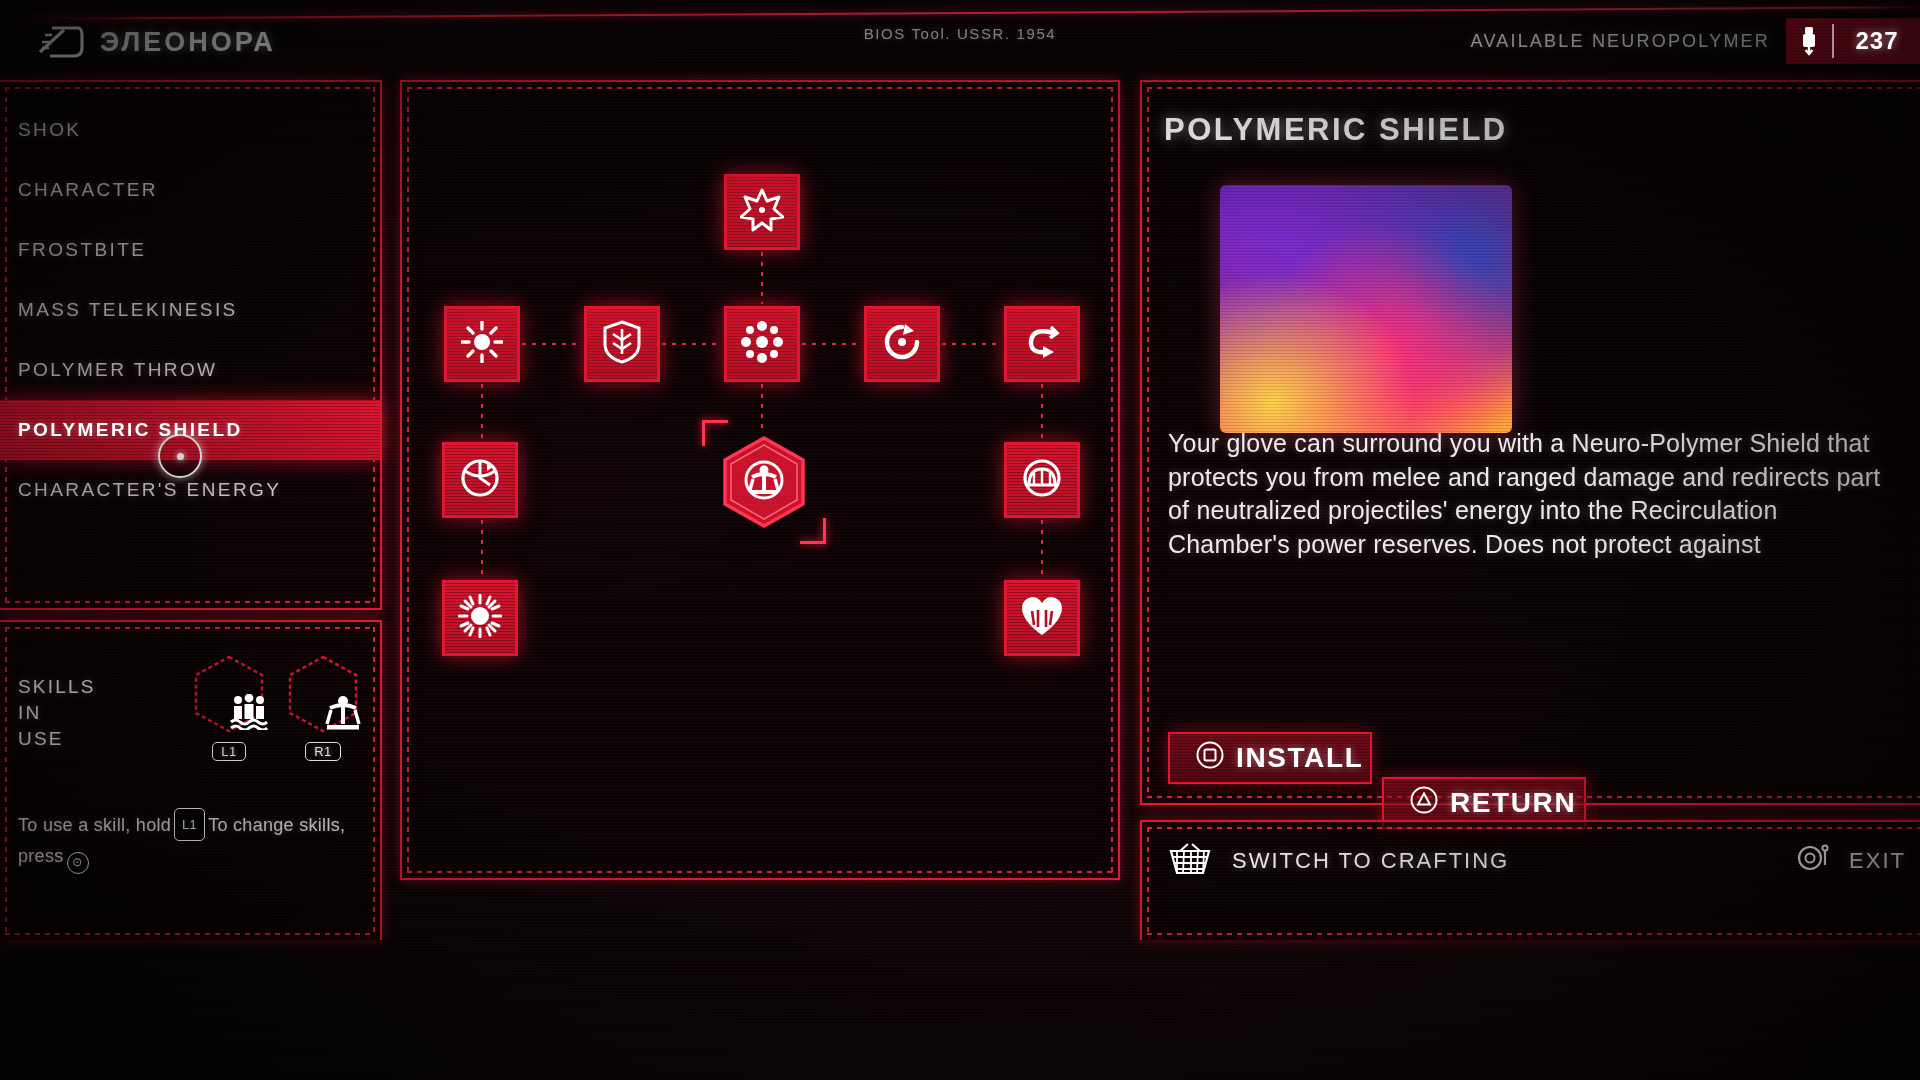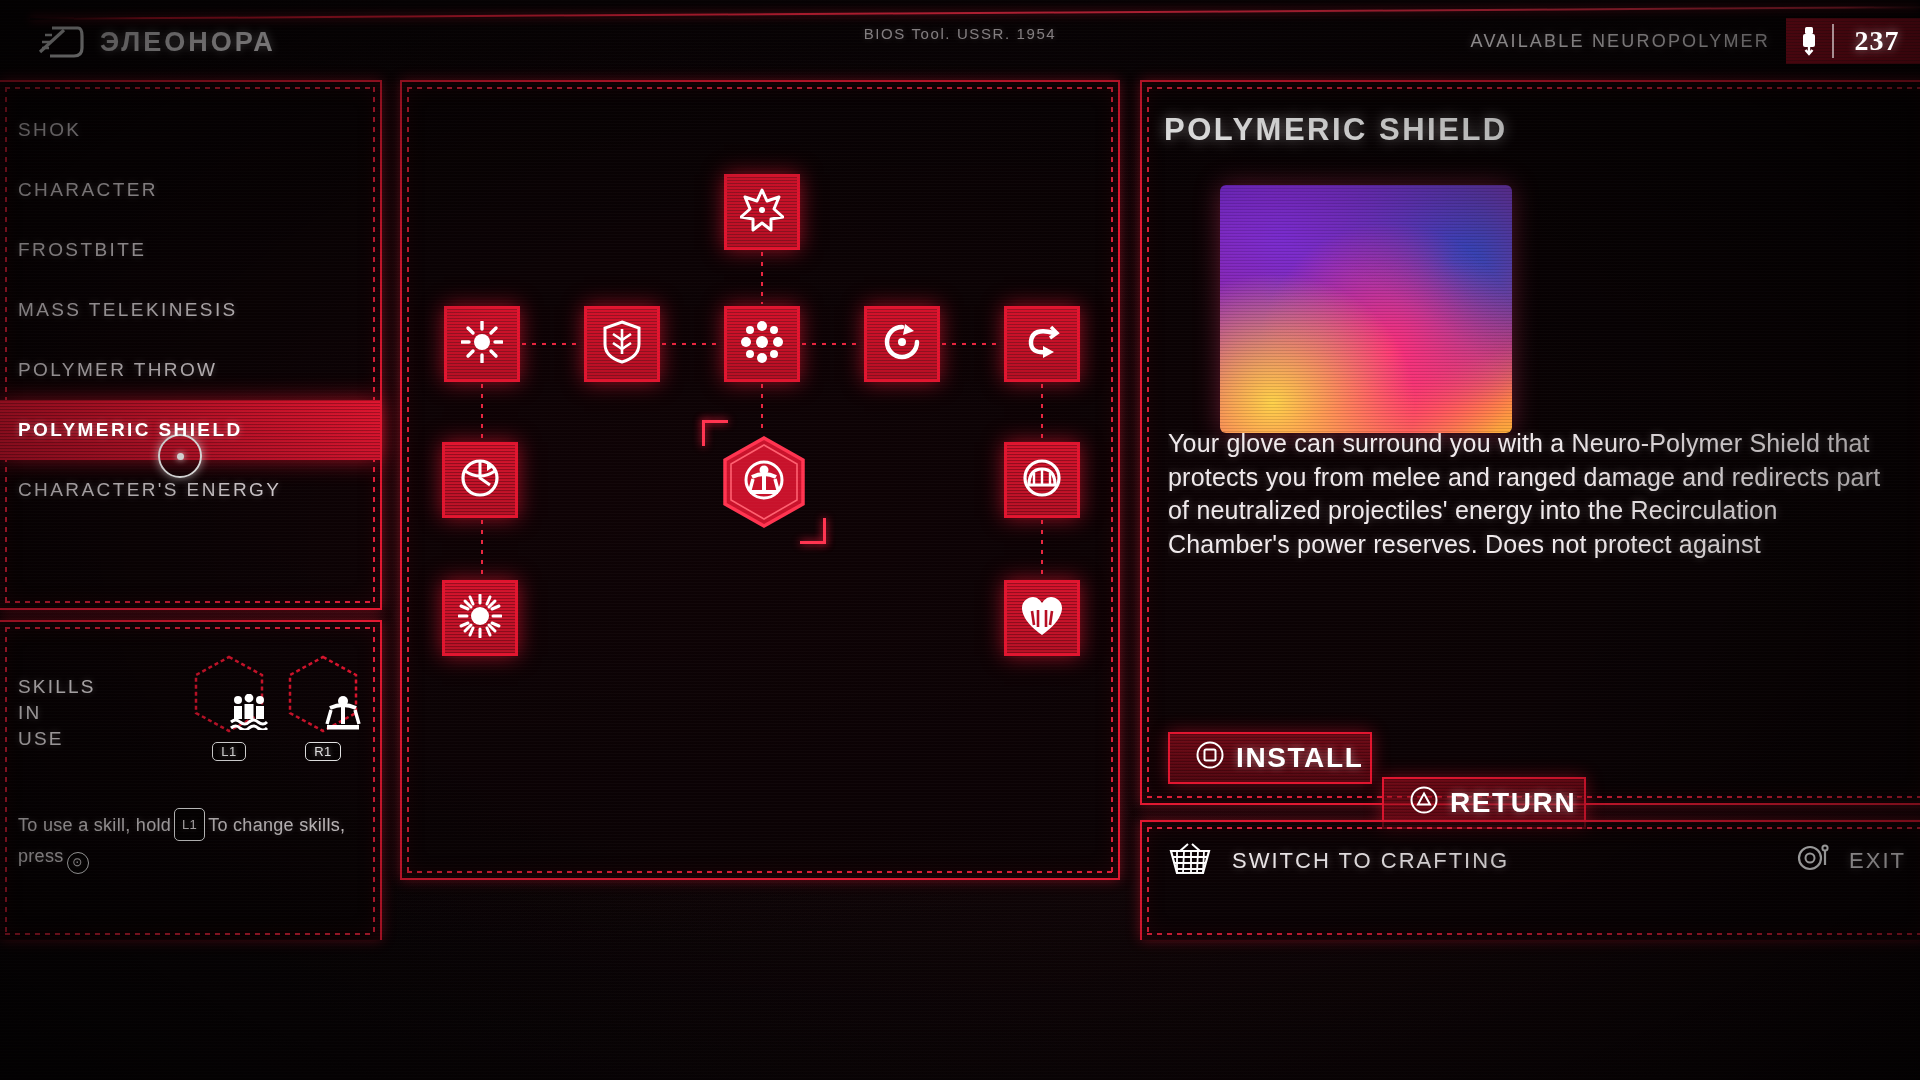--- a/index.html
+++ b/index.html
@@ -58,24 +58,23 @@
     background:linear-gradient(180deg,#c8122a,#a50e22);
     position:relative; overflow:hidden;
   }
   .neuro-box::after{
     content:""; position:absolute; inset:0;
     background:repeating-linear-gradient(to bottom, rgba(0,0,0,.22) 0px, rgba(0,0,0,.22) 1px, rgba(0,0,0,0) 1px, rgba(0,0,0,0) 3px);
   }
   .neuro-vial{ width:46px; display:flex; align-items:center; justify-content:center; position:relative; z-index:2; }
   .neuro-div{ width:2px; height:34px; background:rgba(255,255,255,.55); position:relative; z-index:2; }
   .neuro-val{
-    min-width:86px; text-align:center; font-size:28px; font-weight:700; letter-spacing:1px;
+    min-width:86px; text-align:center; font-size:24px; font-weight:700; letter-spacing:1px;
     color:#fff; position:relative; z-index:2; padding:0 16px;
     text-shadow:0 0 10px rgba(255,255,255,.5);
-    font-family:Liberation Serif, serif;
   }
 
   
   .panel{ position:absolute; border:2px solid #e01730; box-shadow:0 0 12px rgba(224,23,48,.45), inset 0 0 22px rgba(120,8,20,.25); background:rgba(8,2,4,.62); }
   .panel-dash{
     position:absolute; inset:5px; pointer-events:none;
     background-image:
       repeating-linear-gradient(to right, #ff2440 0 5px, transparent 5px 10px),
       repeating-linear-gradient(to right, #ff2440 0 5px, transparent 5px 10px),
       repeating-linear-gradient(to bottom, #ff2440 0 5px, transparent 5px 10px),

